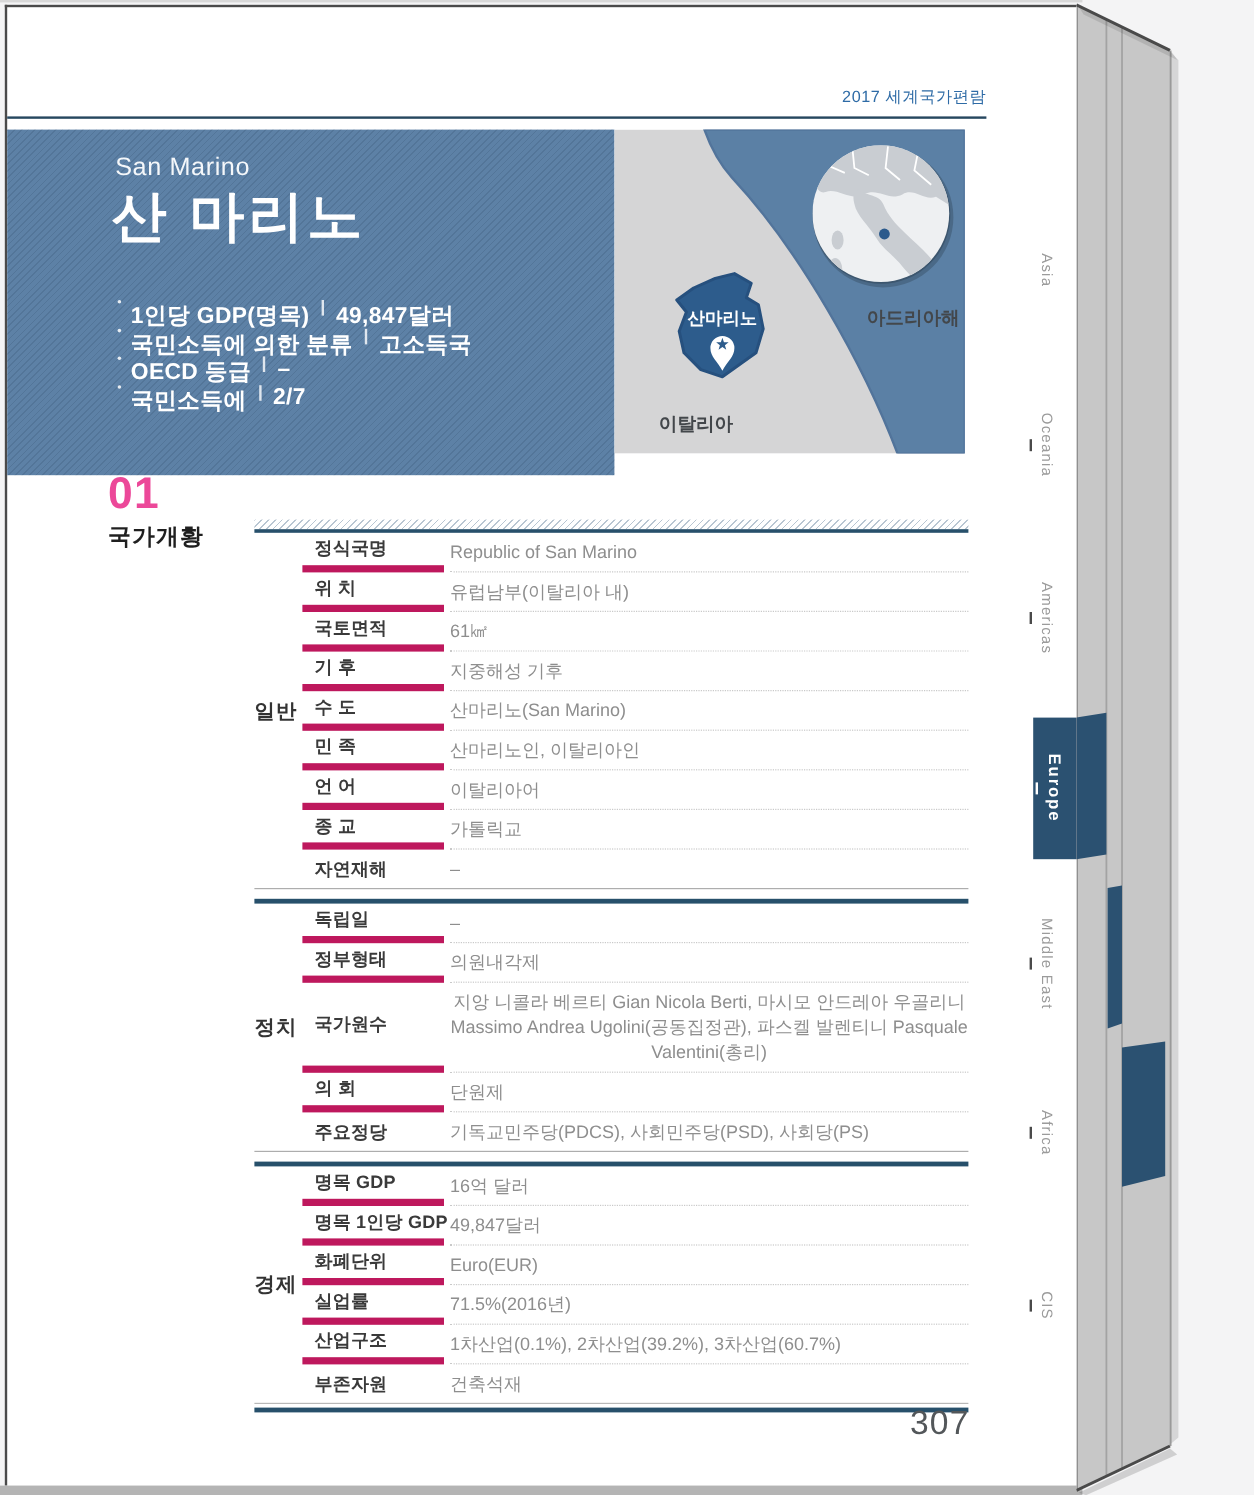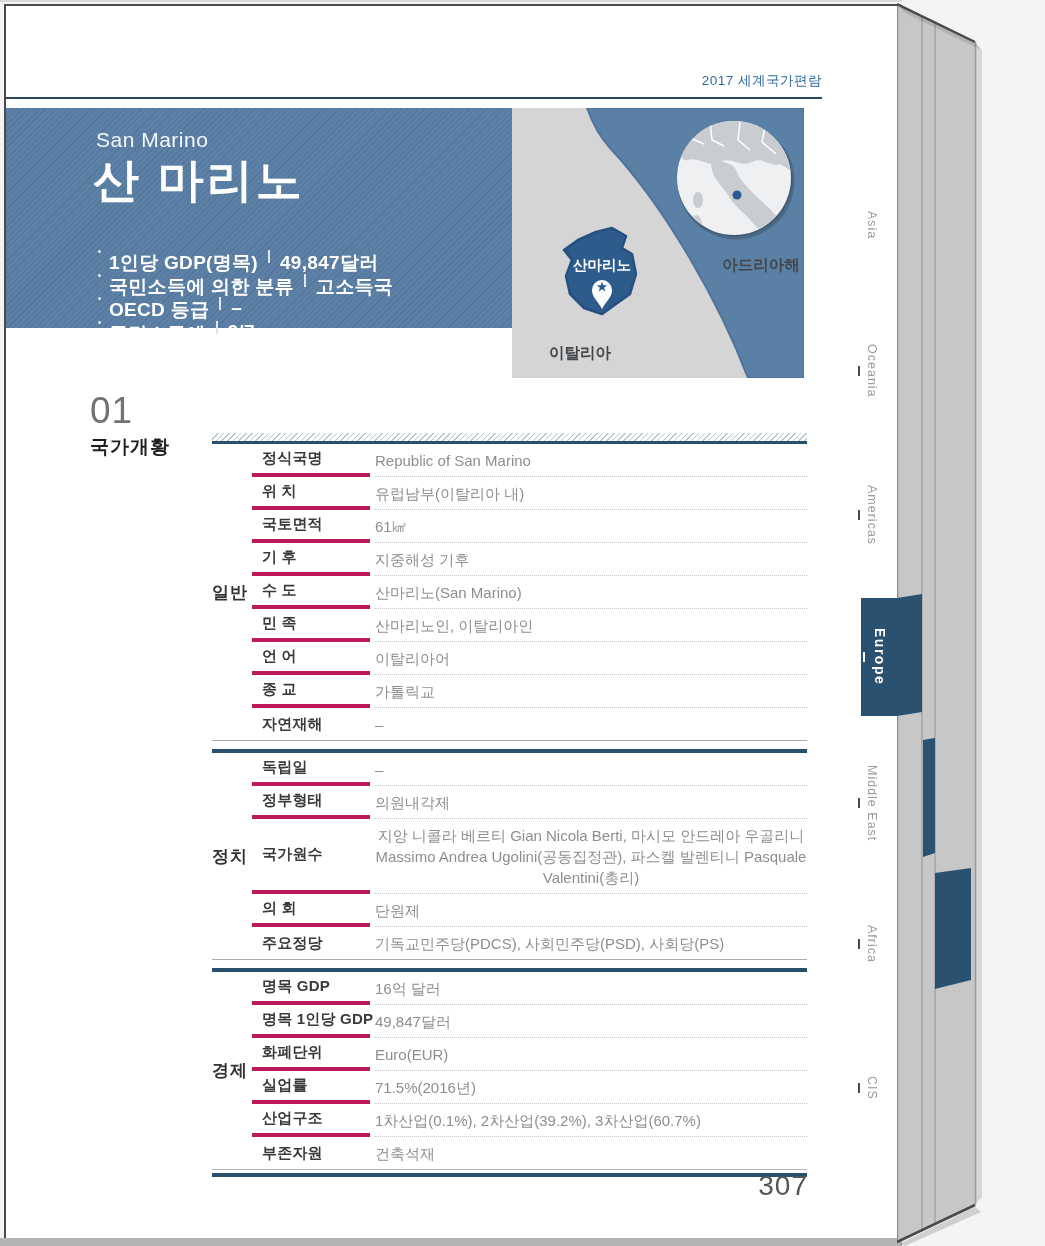--- a/index.html
+++ b/index.html
@@ -18,52 +18,52 @@
 
   
   .running-head {
     position:absolute; left:0; top:66px; width:816px; text-align:right;
     font-size:13.5px; font-weight:normal; color:#2e6ba6; letter-spacing:0.5px;
   }
   .head-rule { position:absolute; left:0; top:91px; width:816px; height:2px; background:#26475f; }
 
   
   .banner {
-    position:absolute; left:0; top:102px; width:506px; height:220px;
+    position:absolute; left:0; top:102px; width:506px; height:288px;
     background:#5d81a6;
     background-image:repeating-linear-gradient(135deg, rgba(38,64,92,0.18) 0 1px, rgba(255,255,255,0) 1px 4px);
   }
   .banner .name-en { position:absolute; left:90px; top:20px; font-size:21px; color:#f4f7fa; letter-spacing:0.5px; }
   .banner .name-ko { position:absolute; left:87px; top:42px; font-size:46px; font-weight:bold; color:#ffffff; letter-spacing:3px; }
   .facts { position:absolute; left:92px; top:142px; }
   .fact { display:flex; align-items:flex-start; height:23.5px; font-size:19px; font-weight:bold; color:#ffffff; letter-spacing:0.3px; }
   .fact .dot { width:3px; height:3px; border-radius:50%; background:#e8edf2; margin-right:8px; }
   .fact .bar { display:inline-block; width:2px; height:13px; background:#dfe6ee; margin:0 10px; }
 
   
   .map-panel { position:absolute; left:506px; top:102px; width:352px; height:270px; }
 
   
-  .sec-num { position:absolute; left:84px; top:384px; font-size:37px; font-weight:400; color:#737373; letter-spacing:1px; }
+  .sec-num { position:absolute; left:84px; top:384px; font-size:37px; font-weight:700; color:#ec4899; letter-spacing:1px; }
   .sec-title { position:absolute; left:84px; top:428px; font-size:19px; font-weight:bold; color:#1f1f1f; letter-spacing:1px; }
 
   
   .tbl { position:absolute; left:206px; top:427px; width:595px; }
   .thead-band {
     height:11px; border-bottom:3px solid #27506b;
     background-image:repeating-linear-gradient(135deg,#b9c6d2 0 1px,#ffffff 1px 4px);
   }
   .tgroup { display:flex; }
   .tcat { width:40px; display:flex; align-items:center; font-size:17px; font-weight:bold; color:#333; letter-spacing:1px; }
   .trows { flex:1; }
   .trow { display:flex; min-height:31.7px; }
   .tlabel {
     width:118px; padding-left:10px; display:flex; align-items:center;
     font-size:15px; font-weight:bold; color:#3a3a3a; white-space:nowrap;
-    border-bottom:4px solid #be185d; letter-spacing:0.2px;
+    border-bottom:6px solid #be185d; letter-spacing:0.2px;
   }
   .tvalue {
     flex:1; margin-left:5px; padding:6px 0 5px 0; display:flex; align-items:center;
     font-size:15px; color:#8e8e8e; border-bottom:1px dotted #c9c9c9; line-height:21px;text-align:center;
   }
   .trow:last-child .tlabel, .trow:last-child .tvalue { border-bottom:none; }
   .gsep { position:relative; height:13px; }
   .gsep::before { content:""; position:absolute; left:0; top:0; width:100%; height:1px; background:#adadad; }
   .gsep::after  { content:""; position:absolute; left:0; bottom:0; width:100%; height:4px; background:#27506b; }
   .tend { position:relative; height:8px; }

